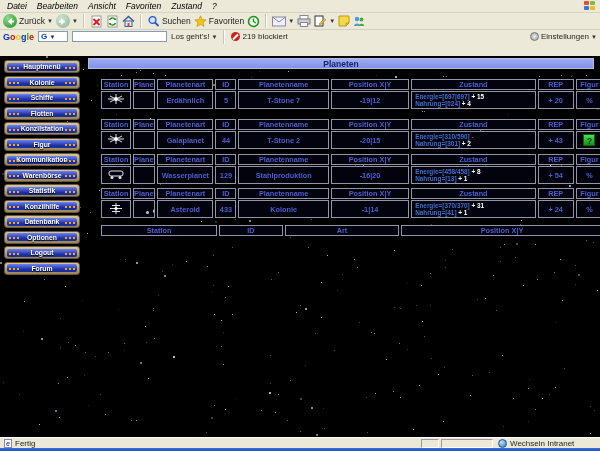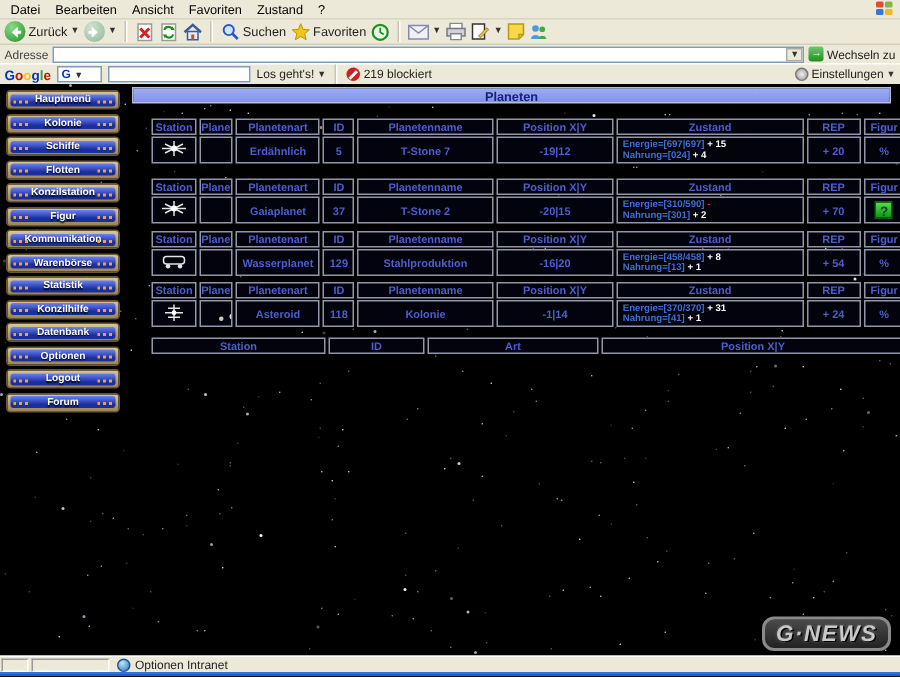--- a/index.html
+++ b/index.html
@@ -5,21 +5,21 @@
   * { box-sizing: border-box; margin: 0; padding: 0; }
   html,body { width:600px; height:451px; }
   body {
     position: relative; overflow: hidden; background:#000;
     font-family:"Liberation Sans", sans-serif;
   }
 
   
   .chrome { position:absolute; top:0; left:0; width:600px; height:56px; background:#ece9d8; }
   .menubar { height:13px; display:flex; align-items:center; padding:0 2px; font-size:8.5px; color:#000; border-bottom:1px solid #d8d4c4; }
-  .menubar .mitem { padding:0 5px; cursor:default; }
+  .menubar .mitem { padding:0 5px; cursor:default;font-style:italic; }
   .menubar .spring { flex:1; }
   .xp-flag { width:11px; height:10px; display:grid; grid-template-columns:5px 5px; grid-template-rows:4px 4px; gap:1px; margin-right:3px; }
   .xp-flag i { border-radius:1px; }
   .xp-flag i:nth-child(1){background:#e34b32;} .xp-flag i:nth-child(2){background:#7fbb42;}
   .xp-flag i:nth-child(3){background:#3b77d0;} .xp-flag i:nth-child(4){background:#f2b824;}
 
   .toolbar { height:17px; display:flex; align-items:center; padding:0 3px; gap:3px; font-size:8.5px; border-bottom:1px solid #d4d0bc; }
   .tbtn { display:flex; align-items:center; gap:2px; color:#222; }
   .caret { font-size:6px; color:#333; }
   .vsep { width:2px; height:14px; border-left:1px solid #c9c5b2; border-right:1px solid #fff; margin:0 2px; }
@@ -218,30 +218,20 @@
     <span class="tbtn">
       <svg class="ic" width="12" height="12" viewBox="0 0 12 12">
         <circle cx="4" cy="4" r="2.2" fill="#4a9ae0"></circle>
         <path d="M1 11 C1 7.5 7 7.5 7 11 Z" fill="#4a9ae0"></path>
         <circle cx="8.5" cy="4.5" r="1.9" fill="#3fae3f"></circle>
         <path d="M5.8 11 C5.8 8 11.2 8 11.2 11 Z" fill="#3fae3f"></path>
       </svg>
     </span>
   </div>
 
-  <div class="addressbar">
-    <span class="lbl">Adresse</span>
-    <span class="addr-input">
-      <span class="dd">▼</span>
-    </span>
-    <span class="go-btn">
-      <span class="go-ic">→</span>
-      <span>Wechseln zu</span>
-    </span>
-  </div>
 
   <div class="googlebar">
     <span class="glogo"><b>G</b><b>o</b><b>o</b><b>g</b><b>l</b><b>e</b></span>
     <span class="gcombo"><span>G</span> <span class="caret">▼</span></span>
     <span class="ginput"></span>
     <span class="gbtn">
       <span>Los geht's!</span>
       <span class="caret">▼</span>
     </span>
     <span class="vsep"></span>
@@ -750,28 +740,28 @@
       </tr>
       <tr>
         <td>
           <svg width="20" height="12" viewBox="0 0 20 12">
             <path d="M2 6 H18 M10 1 V11 M4 3 L16 9 M16 3 L4 9" stroke="#e4e4e4" stroke-width="1"></path>
                 <circle cx="10" cy="6" r="2" fill="#fff"></circle>
           </svg>
         </td>
         <td><span class="planet-ball planet-gaia"></span></td>
         <td>Gaiaplanet</td>
-        <td>37</td>
+        <td>44</td>
         <td>T-Stone 2</td>
         <td>-20|15</td>
         <td class="zustand">
           <span>Energie=[310/590]</span> <span class="delta" style="color: rgb(255, 42, 42);">-</span><br>
           <span>Nahrung=[301]</span> <span class="delta" style="color: rgb(255, 255, 255);">+ 2</span>
         </td>
-        <td class="rep">+ 70</td>
+        <td class="rep">+ 43</td>
         <td><span class="figur-badge">?</span></td>
       </tr>
     </tbody>
       </table>
 
     <table class="gtable" style="top:95px">
       <colgroup>
           <col style="width:30px">
           <col style="width:22px">
           <col style="width:56px">
@@ -843,21 +833,21 @@
       </tr>
       <tr>
         <td>
           <svg width="16" height="13" viewBox="0 0 16 13">
             <path d="M8 1 V12 M2 6.5 H14 M4 3.5 H12 M4 9.5 H12" stroke="#e4e4e4" stroke-width="1"></path>
                 <circle cx="8" cy="6.5" r="1.6" fill="#fff"></circle>
           </svg>
         </td>
         <td><span class="asteroid"><i></i><i></i><i></i></span></td>
         <td>Asteroid</td>
-        <td>118</td>
+        <td>433</td>
         <td>Kolonie</td>
         <td>-1|14</td>
         <td class="zustand">
           <span>Energie=[370/370]</span> <span class="delta" style="color: rgb(255, 255, 255);">+ 31</span><br>
           <span>Nahrung=[41]</span> <span class="delta" style="color: rgb(255, 255, 255);">+ 1</span>
         </td>
         <td class="rep">+ 24</td>
         <td>%</td>
       </tr>
     </tbody>
@@ -874,24 +864,27 @@
           <tr>
         <th>Station</th>
         <th>ID</th>
         <th>Art</th>
         <th>Position X|Y</th>
       </tr>
     </tbody>
       </table>
   </div>
 
-  <div class="gnews">G·NEWS</div>
 </div>
 
 <div class="statusbar">
+  <span class="pane p-left">
+    <span class="ie-page-ic">e</span>
+    <span>Fertig</span>
+  </span>
   <span class="pane p-a"></span>
   <span class="pane p-b"></span>
   <span class="pane p-zone">
     <span class="globe-ic"></span>
-    <span>Optionen Intranet</span>
+    <span>Wechseln Intranet</span>
   </span>
 </div>
 <div class="bottomedge"></div>
 
 </body></html>

